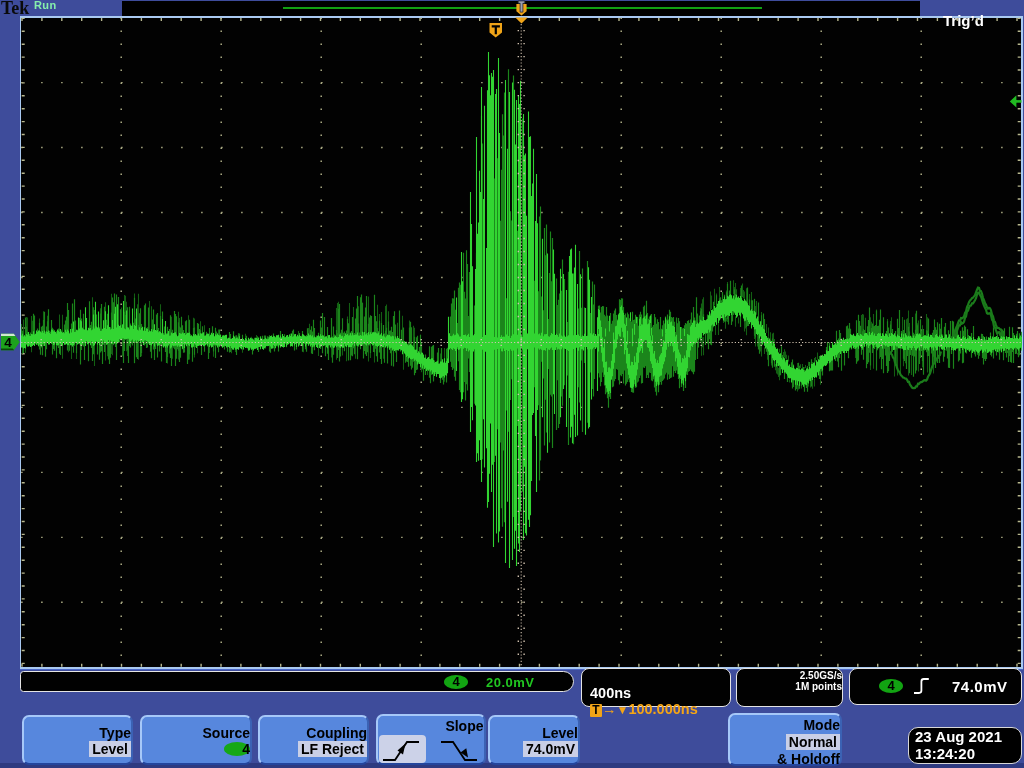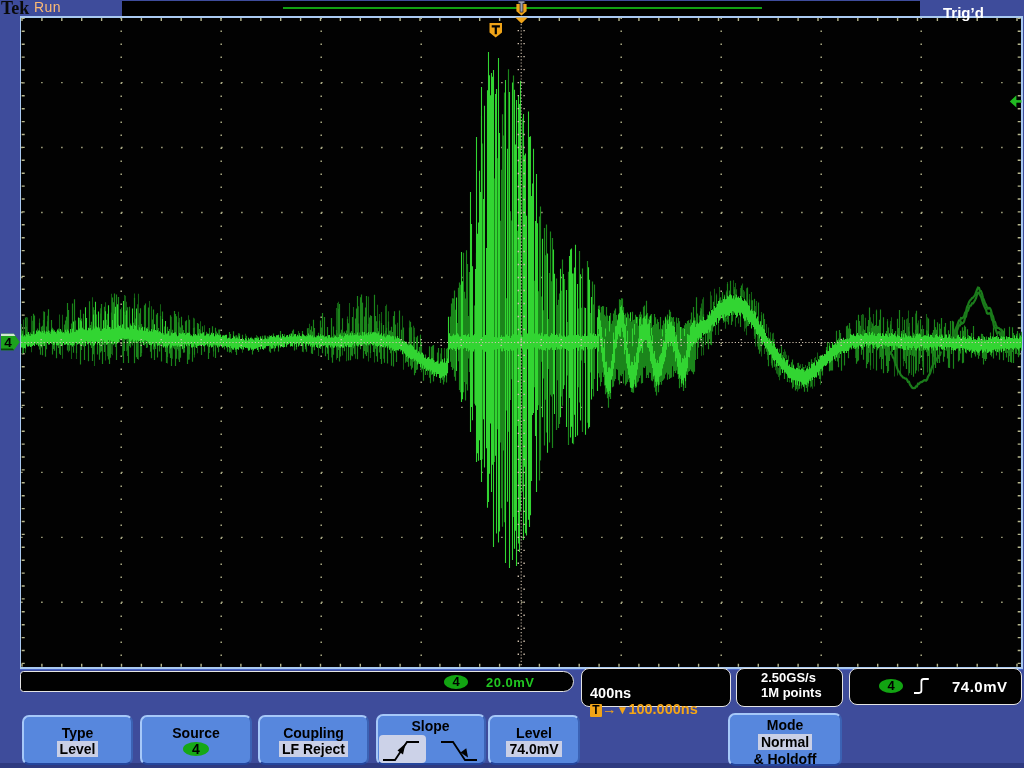--- a/index.html
+++ b/index.html
@@ -1,24 +1,24 @@
 <!DOCTYPE html>
 <html><head><meta charset="utf-8"><style>
 html,body{margin:0;padding:0;width:1024px;height:768px;overflow:hidden;background:#3e4c9b;font-family:"Liberation Sans",sans-serif;}
 #page{position:relative;width:1024px;height:768px;background:#3e4c9b;}
 .abs{position:absolute;}
 #rec{left:122px;top:1px;width:798px;height:15px;background:#000;}
 #recline{left:283px;top:7px;width:479px;height:1.6px;background:#12a012;}
 #dispbg{left:21.2px;top:17.6px;width:1000px;height:649.7px;background:#020202;}
 .bord{background:#a9c9f1;}
 #tek{left:1px;top:-2px;font-family:"Liberation Serif",serif;font-size:18px;font-weight:bold;color:#0a0a0a;letter-spacing:0px;}
-#run{left:34px;top:-1px;font-size:14px;letter-spacing:0.4px;font-weight:normal;color:#fdba74;}
-#trigd{left:943px;top:4px;font-size:15px;font-weight:bold;color:#fff;text-align:right;}
+#run{left:34px;top:-1px;font-size:11px;letter-spacing:0.4px;font-weight:bold;color:#86efac;}
+#trigd{left:943px;top:12px;font-size:15px;font-weight:bold;color:#fff;text-align:right;}
 .sbox{background:#010101;border:1.6px solid #e4e4e4;box-sizing:border-box;}
-.btn{background:#5787dd;border-radius:7px;box-sizing:border-box;border-top:2px solid #a6c8f8;border-left:2px solid #a6c8f8;border-right:2px solid #3b62b4;border-bottom:2px solid #24459c;text-align:center;color:#000;font-weight:bold;font-size:14px;}
+.btn{background:#5787dd;border-radius:7px;box-sizing:border-box;border-top:2px solid #a6c8f8;border-left:2px solid #a6c8f8;border-right:2px solid #3b62b4;border-bottom:2px solid #24459c;text-align:right;color:#000;font-weight:bold;font-size:14px;}
 .hl{background:#c9cfe6;padding:0 3px;}
 </style></head><body>
 <div id="page">
 <div class="abs" id="rec"></div>
 <div class="abs" id="recline"></div>
 <div class="abs bord" style="left:19.8px;top:16.2px;width:1003px;height:1.4px;"></div>
 <div class="abs bord" style="left:19.8px;top:16.2px;width:1.4px;height:652.6px;"></div>
 <div class="abs bord" style="left:1021.2px;top:16.2px;width:1.5px;height:652.6px;"></div>
 <div class="abs bord" style="left:19.8px;top:667.3px;width:1003px;height:1.4px;"></div>
 <div class="abs" style="left:19.8px;top:668.7px;width:1003px;height:1.6px;background:#4a67c8;"></div>
@@ -76,21 +76,21 @@
 <polygon points="1,333.8 13.8,333.8 15.4,336 1,336" fill="#cfe8cf"></polygon>
 <polygon points="1,348.5 12.6,348.5 14.2,350.3 1,350.3" fill="#084c08"></polygon>
 <text x="8" y="347.3" font-family="Liberation Sans, sans-serif" font-size="13.5" font-weight="bold" fill="#000" text-anchor="middle">4</text>
 </svg></div>
 
 <div class="abs sbox" style="left:20px;top:671.3px;width:554px;height:20.6px;border-radius:4px 12px 12px 4px;"></div>
 <div class="abs" style="left:444px;top:674.8px;width:24px;height:14px;background:#12a312;border-radius:50%;text-align:center;font-weight:bold;font-size:13px;color:#000;line-height:14px;">4</div>
 <div class="abs" style="left:486px;top:674.5px;font-size:13px;font-weight:bold;color:#21c621;letter-spacing:0.5px;">20.0mV</div>
 <div class="abs sbox" style="left:581px;top:668px;width:150px;height:39px;border-radius:8px;color:#fff;font-weight:bold;font-size:14.5px;padding:16px 0 0 8px;">400ns<br>
 <span style="color:#f5a515;"><span style="display:inline-block;background:#f0a418;color:#000;width:12px;height:13px;text-align:center;font-size:12px;line-height:13px;border-radius:1px;">T</span>→<span style="font-size:12px;">▼</span>100.000ns</span></div>
-<div class="abs sbox" style="left:736px;top:668px;width:107px;height:39px;border-radius:8px;color:#fff;font-weight:bold;font-size:13px;padding:1px 0 0 24px;">2.50GS/s<br>1M points</div>
+<div class="abs sbox" style="left:736px;top:668px;width:107px;height:39px;border-radius:8px;color:#fff;font-weight:bold;font-size:10px;padding:1px 0 0 24px;text-align:right;">2.50GS/s<br>1M points</div>
 <div class="abs sbox" style="left:849px;top:668px;width:173px;height:37px;border-radius:8px;"></div>
 <div class="abs" style="left:879px;top:678.5px;width:24px;height:14px;background:#12a312;border-radius:50%;text-align:center;font-weight:bold;font-size:13px;color:#000;line-height:14px;">4</div>
 <svg class="abs" style="left:912px;top:676px;" width="22" height="20" viewBox="0 0 22 20">
       <path d="M2 17h5q2.4 0 2.4-2.4V5.4Q9.4 3 11.8 3h5" stroke="#fff" stroke-width="1.8" fill="none"></path>
     </svg>
 <div class="abs" style="left:952px;top:678px;font-size:15px;font-weight:bold;color:#fff;letter-spacing:0.5px;">74.0mV</div>
 
 <div class="abs" style="left:0;top:763px;width:1024px;height:5px;background:#2e3a80;"></div>
 <div class="abs btn" style="left:22px;top:714.5px;width:111px;height:50px;padding-top:8px;">Type<br><span class="hl">Level</span></div>
 <div class="abs btn" style="left:140px;top:714.5px;width:112px;height:50px;padding-top:8px;">Source<br><span style="display:inline-block;background:#16a816;border-radius:50%;width:26px;height:14px;line-height:14px;margin-top:1px;">4</span></div>
@@ -98,12 +98,13 @@
 <div class="abs btn" style="left:258px;top:714.5px;width:111px;height:50px;padding-top:8px;">Coupling<br><span class="hl">LF Reject</span></div>
 <div class="abs" style="left:379px;top:734.5px;width:47px;height:28.5px;background:#ccd2e8;border-radius:4px;"></div>
 <svg class="abs" style="left:379px;top:734.5px;" width="107" height="29" viewBox="0 0 107 29">
       <path d="M4 25h12l12-18h12" stroke="#000" stroke-width="1.8" fill="none"></path>
       <polygon points="26.5,8.5 18.5,15.5 24,19.5" fill="#000"></polygon>
       <path d="M62 7h12l12 18h12" stroke="#000" stroke-width="1.8" fill="none"></path>
       <polygon points="89,22.5 81.5,17.5 87.3,13.3" fill="#000"></polygon>
     </svg>
 <div class="abs btn" style="left:488px;top:714.5px;width:92px;height:50px;padding-top:8px;">Level<br><span class="hl">74.0mV</span></div>
 <div class="abs btn" style="left:728px;top:713px;width:114px;height:53px;font-size:14px;line-height:17px;padding-top:2px;">Mode<br><span class="hl">Normal</span><br>&amp; Holdoff</div>
+<div class="abs" style="left:908px;top:727px;width:114px;height:37px;background:#000;border:1.5px solid #d8d8d8;border-radius:10px;box-sizing:border-box;color:#fff;font-weight:bold;font-size:15px;text-align:left;padding-left:6px;line-height:16.5px;padding-top:1px;">23 Aug 2021<br>13:24:20</div>
 </div>
 </body></html>

